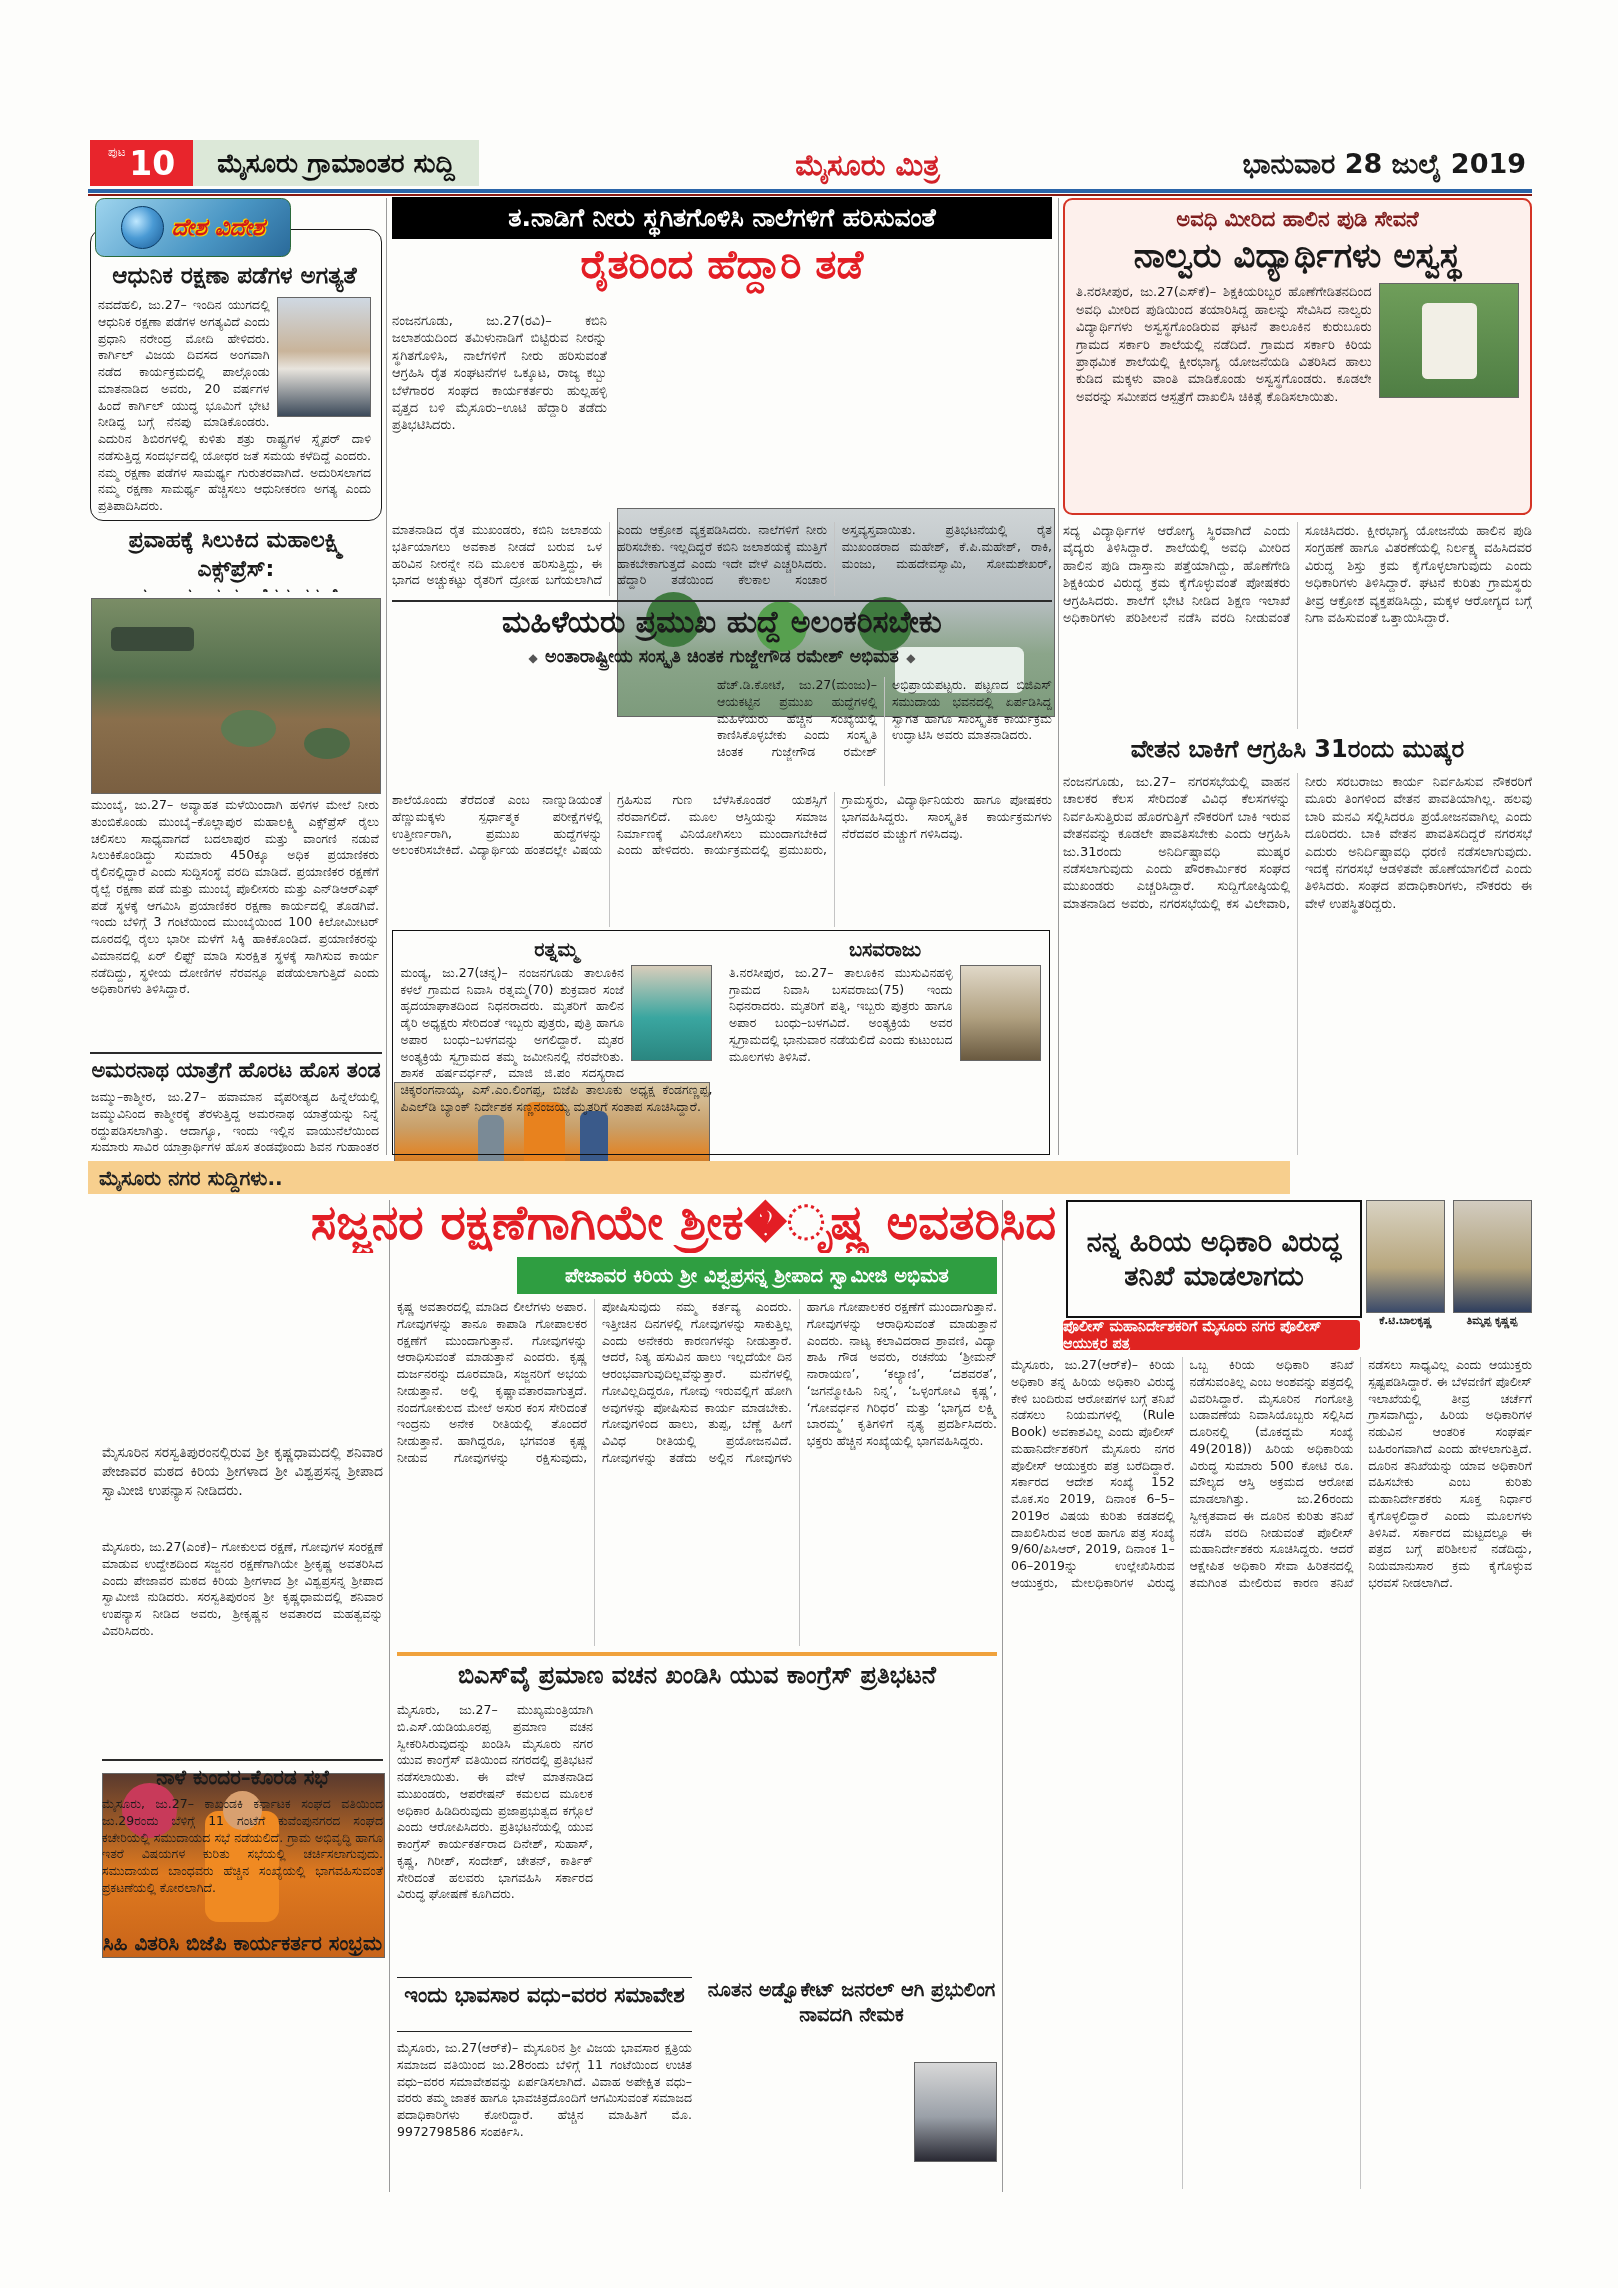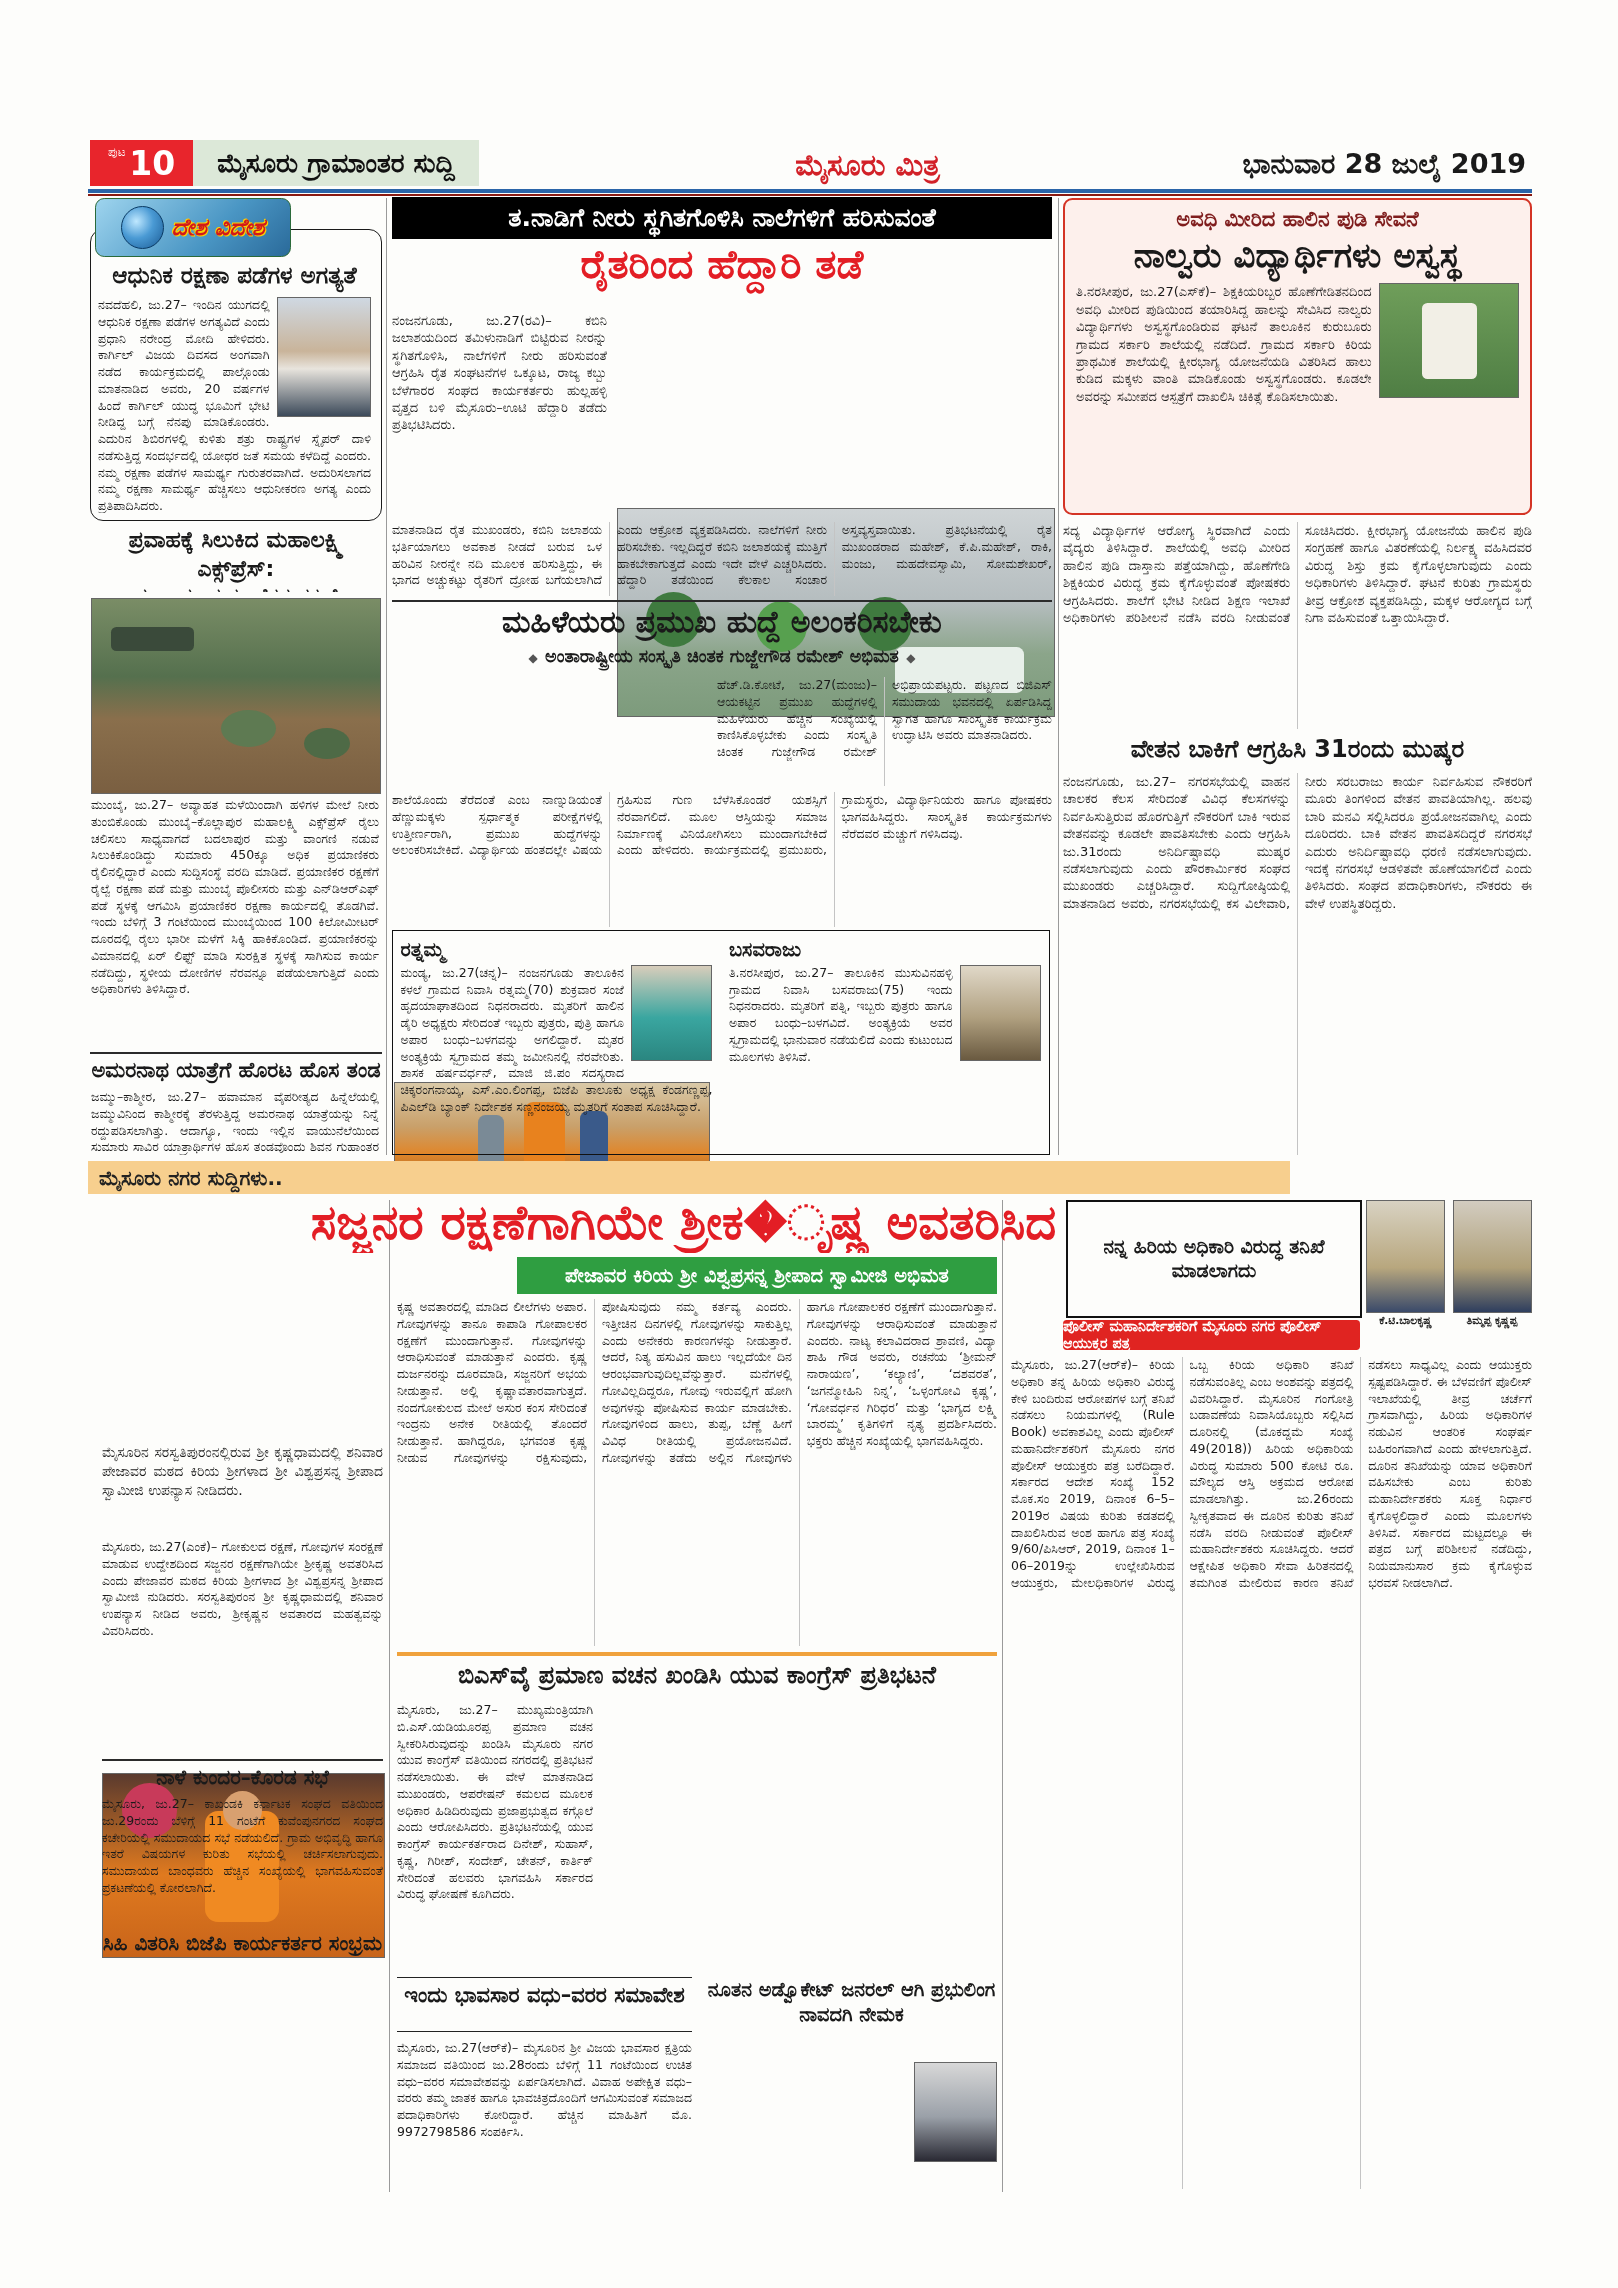--- a/index.html
+++ b/index.html
@@ -56,21 +56,21 @@
                font-size:19.4px;font-weight:bold;}
   .red-strip{background:#e02421;color:#fff;display:flex;align-items:center;justify-content:center;
              font-size:14.3px;font-weight:bold;border-radius:3.7px;}
   .tan-strip{background:#f7cf8e;display:flex;align-items:center;font-size:20px;font-weight:bold;
              padding-left:11px;color:#222;}
   .cols2{column-count:2;column-gap:14.8px;column-rule:0.9px solid #c4c4c4;}
   .cols3{column-count:3;column-gap:14.8px;column-rule:0.9px solid #c4c4c4;}
   .cap{font-size:13.4px;line-height:1.35;}
   .fl-r{float:right;margin:0 0 5.5px 7.4px;}
   .obit-entry{width:312px;}
-  .obit-name{font-size:19.4px;font-weight:bold;text-align:left;margin:1.8px 0 3.7px;}
+  .obit-name{font-size:19.4px;font-weight:bold;text-align:center;margin:1.8px 0 3.7px;}
   .orange-rule{background:#f0a23c;}
   .diamond{color:#555;font-size:12px;padding:0 7.4px;}
 </style>
 </head>
 <body>
 
 <div class="abs" style="left:0;top:0;width:1619px;height:2289px;">
 
   <div class="abs pagebox" style="left:90px;top:140px;width:103px;height:46px;">
     <span class="lbl">ಪುಟ</span>
@@ -204,21 +204,21 @@
 
   <div class="abs b ctr" style="left:397px;top:1977px;width:295px;height:55px;font-size:21px;line-height:1.3;border-top:1.8px solid #222;border-bottom:1.8px solid #222;padding-top:3.7px;box-sizing:border-box;">ಇಂದು ಭಾವಸಾರ ವಧು–ವರರ ಸಮಾವೇಶ</div>
   <div class="abs body-txt just" style="left:397px;top:2040px;width:295px;height:151px;">ಮೈಸೂರು, ಜು.27(ಆರ್‌ಕೆ)– ಮೈಸೂರಿನ ಶ್ರೀ ವಿಜಯ ಭಾವಸಾರ ಕ್ಷತ್ರಿಯ ಸಮಾಜದ ವತಿಯಿಂದ ಜು.28ರಂದು ಬೆಳಿಗ್ಗೆ 11 ಗಂಟೆಯಿಂದ ಉಚಿತ ವಧು–ವರರ ಸಮಾವೇಶವನ್ನು ಏರ್ಪಡಿಸಲಾಗಿದೆ. ವಿವಾಹ ಅಪೇಕ್ಷಿತ ವಧು–ವರರು ತಮ್ಮ ಜಾತಕ ಹಾಗೂ ಭಾವಚಿತ್ರದೊಂದಿಗೆ ಆಗಮಿಸುವಂತೆ ಸಮಾಜದ ಪದಾಧಿಕಾರಿಗಳು ಕೋರಿದ್ದಾರೆ. ಹೆಚ್ಚಿನ ಮಾಹಿತಿಗೆ ಮೊ. 9972798586 ಸಂಪರ್ಕಿಸಿ.</div>
 
   <div class="abs b ctr" style="left:706px;top:1977px;width:291px;height:81px;font-size:19.4px;line-height:1.3;">ನೂತನ ಅಡ್ವೊಕೇಟ್ ಜನರಲ್ ಆಗಿ ಪ್ರಭುಲಿಂಗ ನಾವದಗಿ ನೇಮಕ</div>
   <div class="abs body-txt just" style="left:706px;top:2062px;width:291px;height:129px;">
     <span class="ph ph-adv fl-r" style="width:81px;height:98px;display:block;"></span>
   </div>
 
   <div class="abs policebox" style="left:1066px;top:1200px;width:292px;height:114px;display:flex;align-items:center;justify-content:center;">
-    <div class="b ctr" style="font-size:19px;line-height:1.25;padding:0 5.5px;">ನನ್ನ ಹಿರಿಯ ಅಧಿಕಾರಿ ವಿರುದ್ಧ ತನಿಖೆ ಮಾಡಲಾಗದು</div>
+    <div class="b ctr" style="font-size:27px;line-height:1.25;padding:0 5.5px;">ನನ್ನ ಹಿರಿಯ ಅಧಿಕಾರಿ ವಿರುದ್ಧ ತನಿಖೆ ಮಾಡಲಾಗದು</div>
   </div>
   <div class="abs red-strip" style="left:1063px;top:1320px;width:297px;height:29.5px;">
     <span>ಪೊಲೀಸ್ ಮಹಾನಿರ್ದೇಶಕರಿಗೆ ಮೈಸೂರು ನಗರ ಪೊಲೀಸ್ ಆಯುಕ್ತರ ಪತ್ರ</span>
   </div>
   <div class="abs" style="left:1366px;top:1200px;width:166px;height:113px;display:flex;gap:7.4px;">
     <span class="ph ph-officer1" style="width:79px;height:111px;display:block;"></span>
     <span class="ph ph-officer2" style="width:79px;height:111px;display:block;"></span>
   </div>
   <div class="abs" style="left:1366px;top:1314px;width:166px;height:18.5px;display:flex;gap:7.4px;font-size:10.6px;font-weight:bold;">
     <span class="ctr" style="width:79px;display:block;">ಕೆ.ಟಿ.ಬಾಲಕೃಷ್ಣ</span>

